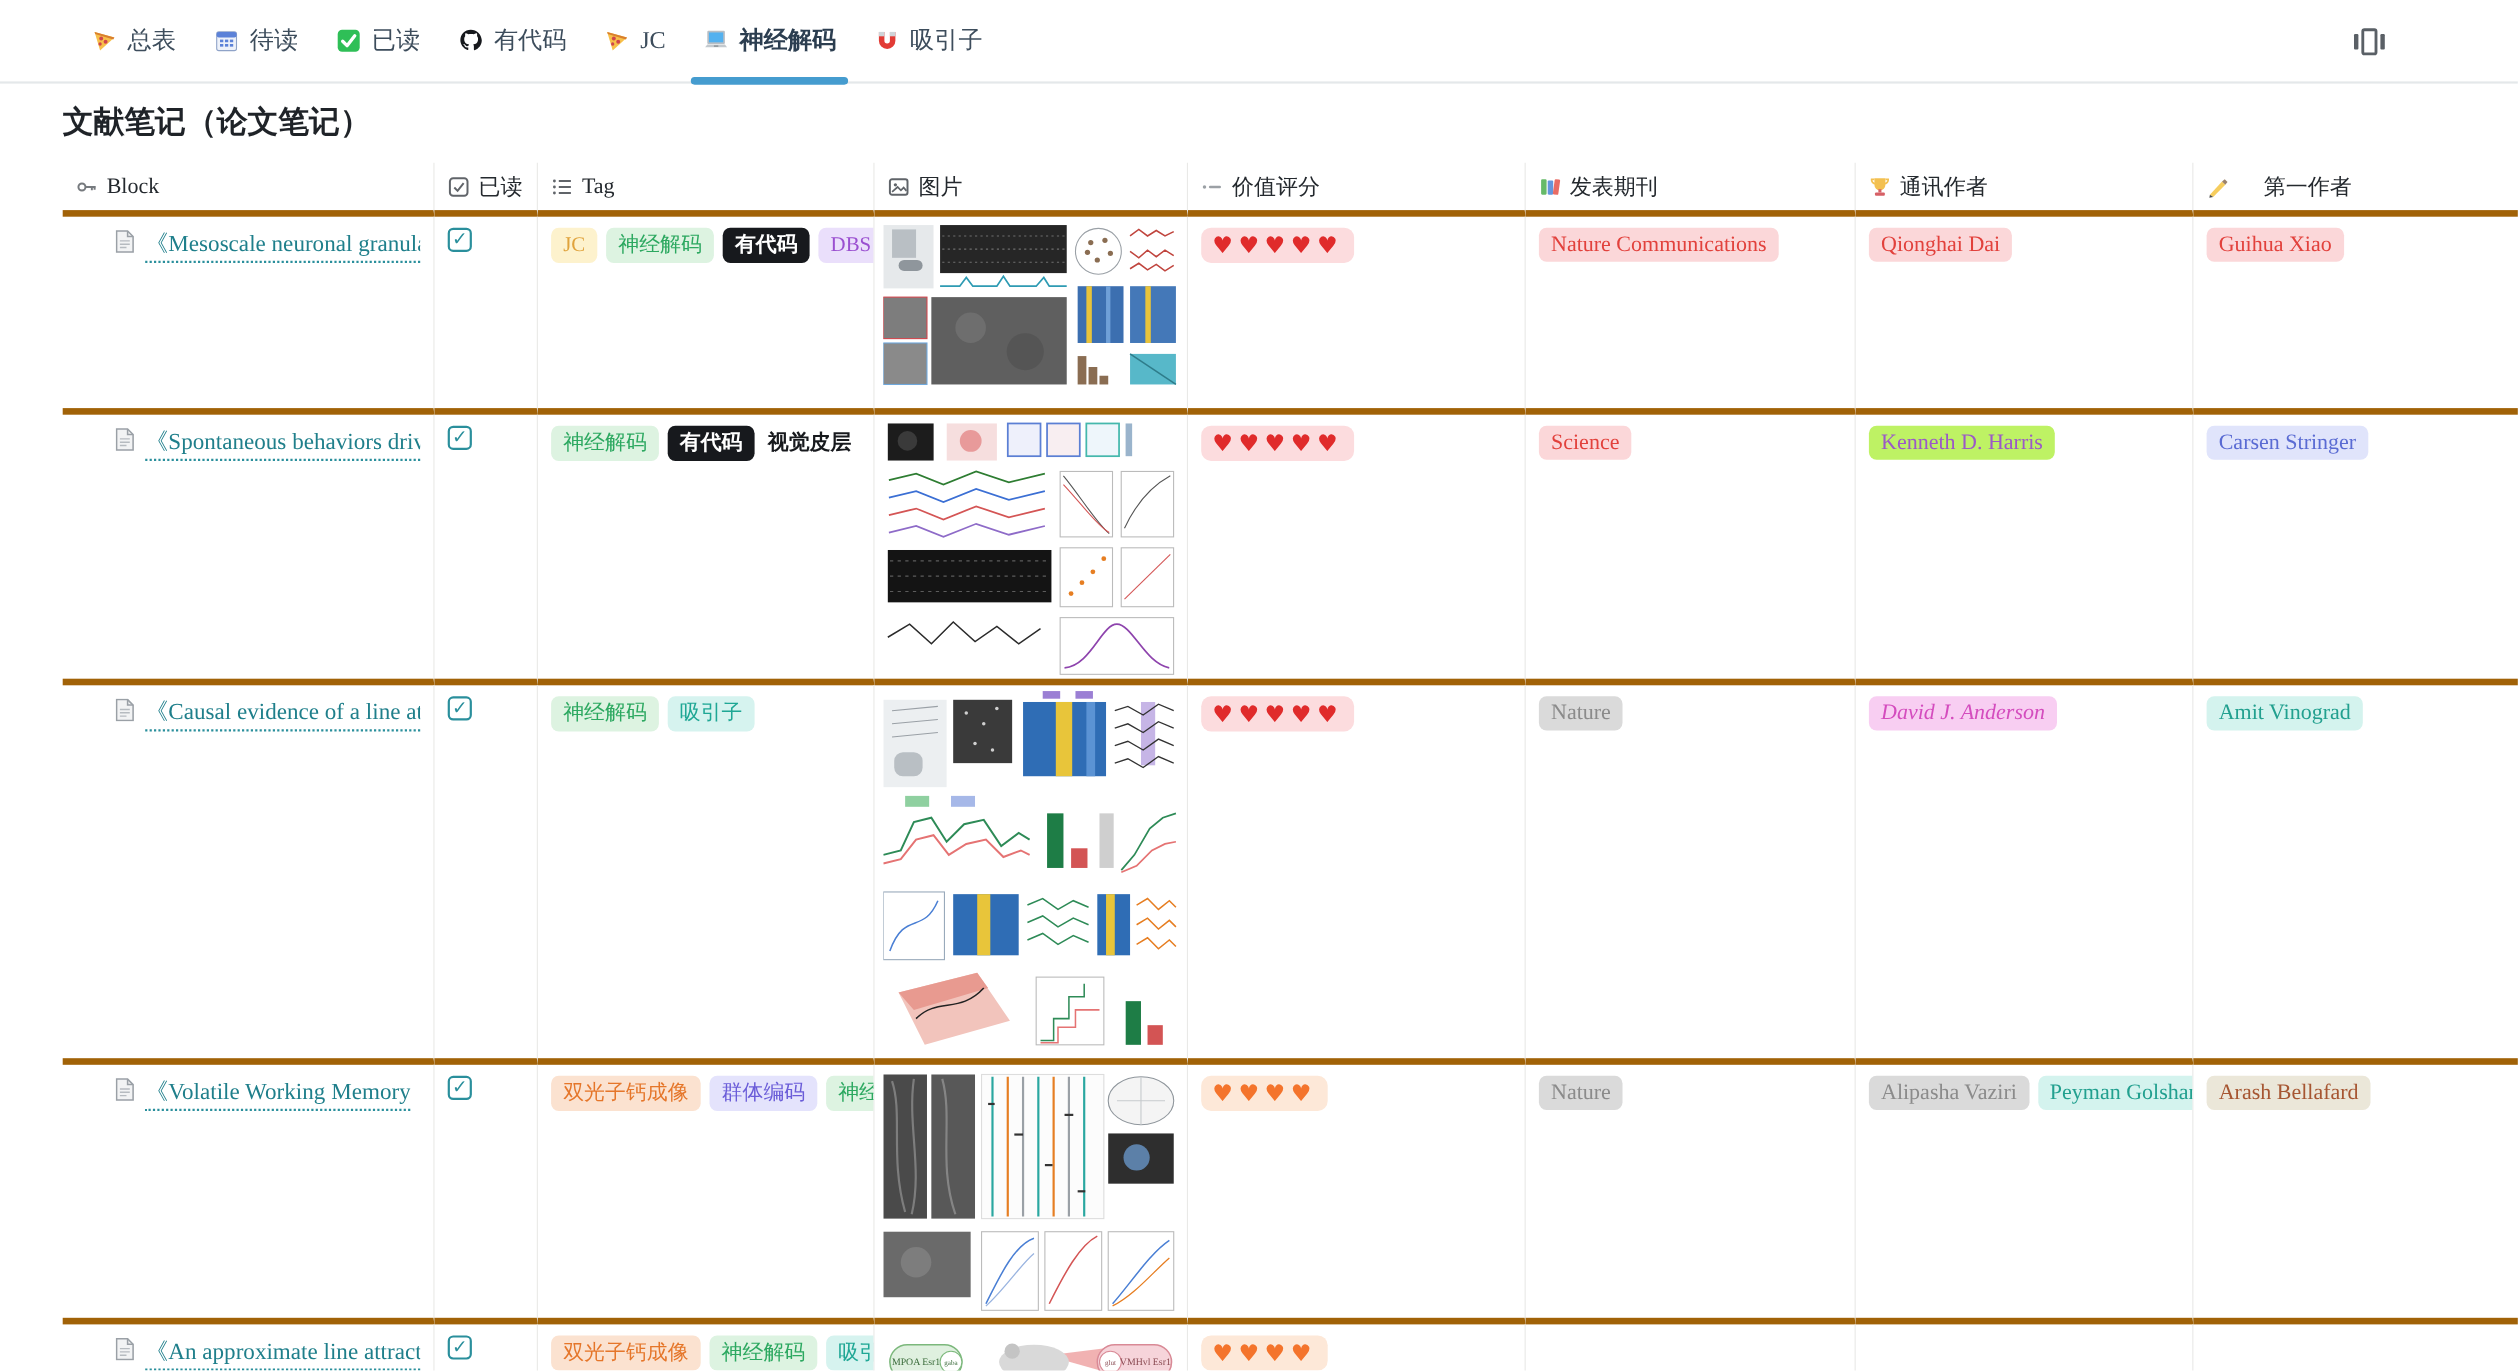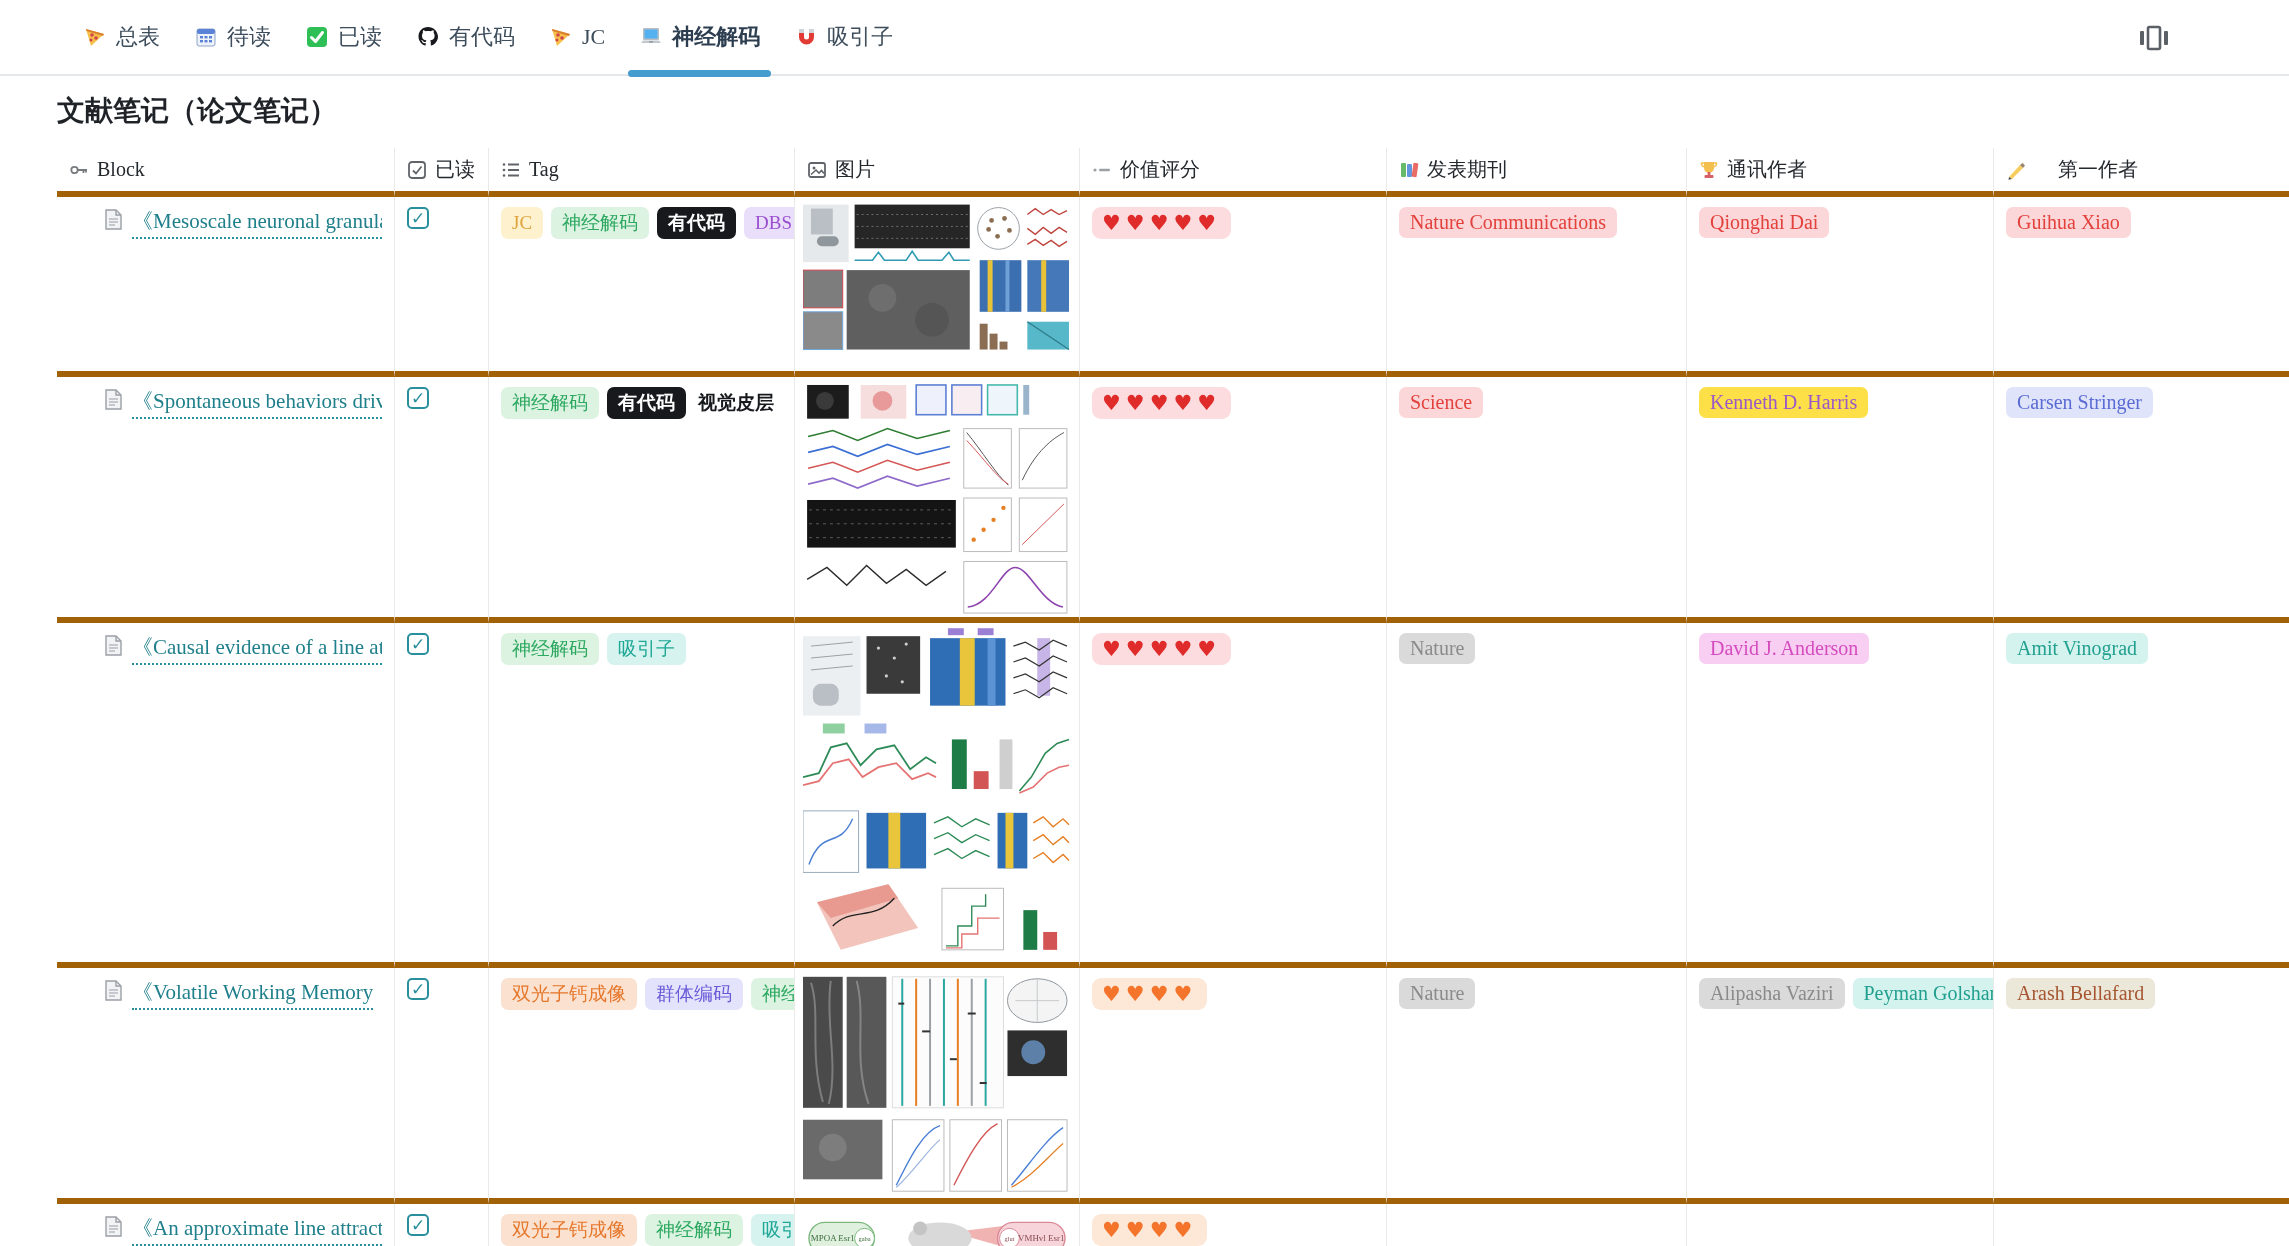--- a/index.html
+++ b/index.html
@@ -57,23 +57,23 @@
   .figcell svg { display:block; }
 
   .rating { display:inline-block; padding:4px 10px; border-radius:9px; font-size:21px;
     letter-spacing:5px; font-family:"DejaVu Sans",sans-serif; }
   .rating[data-tone="red"]    { background:#fcdcde; color:#e02b2b; }
   .rating[data-tone="orange"] { background:#fde8d8; color:#f4742c; }
 
   .pill { display:inline-block; padding:4px 11px; border-radius:7px; font-size:20px; cursor:default; }
   .pill[data-tone="red"]   { background:#fbd7d9; color:#e2413c; }
   .pill[data-tone="gray"]  { background:#dadada; color:#8b8b8b; }
-  .pill[data-tone="purple"]{ background:#fde047; color:#9b59c7; }
+  .pill[data-tone="purple"]{ background:#bef264; color:#9b59c7; }
   .pill[data-tone="blue"]  { background:#e0e4fb; color:#5a6bd3; }
-  .pill[data-tone="pink"]  { background:#f8cef2; color:#d44cbe; }
+  .pill[data-tone="pink"]  { background:#f8cef2; color:#d44cbe;font-style:italic; }
   .pill[data-tone="teal"]  { background:#d4f3ee; color:#22a08f; }
   .pill[data-tone="tan"]   { background:#ebe7d9; color:#a65632; }
   .pillrow { display:flex; gap:8px; }
 </style>
 </head>
 <body>
 
 <div class="tabbar">
   <div class="tab">
     <span class="ticon">

